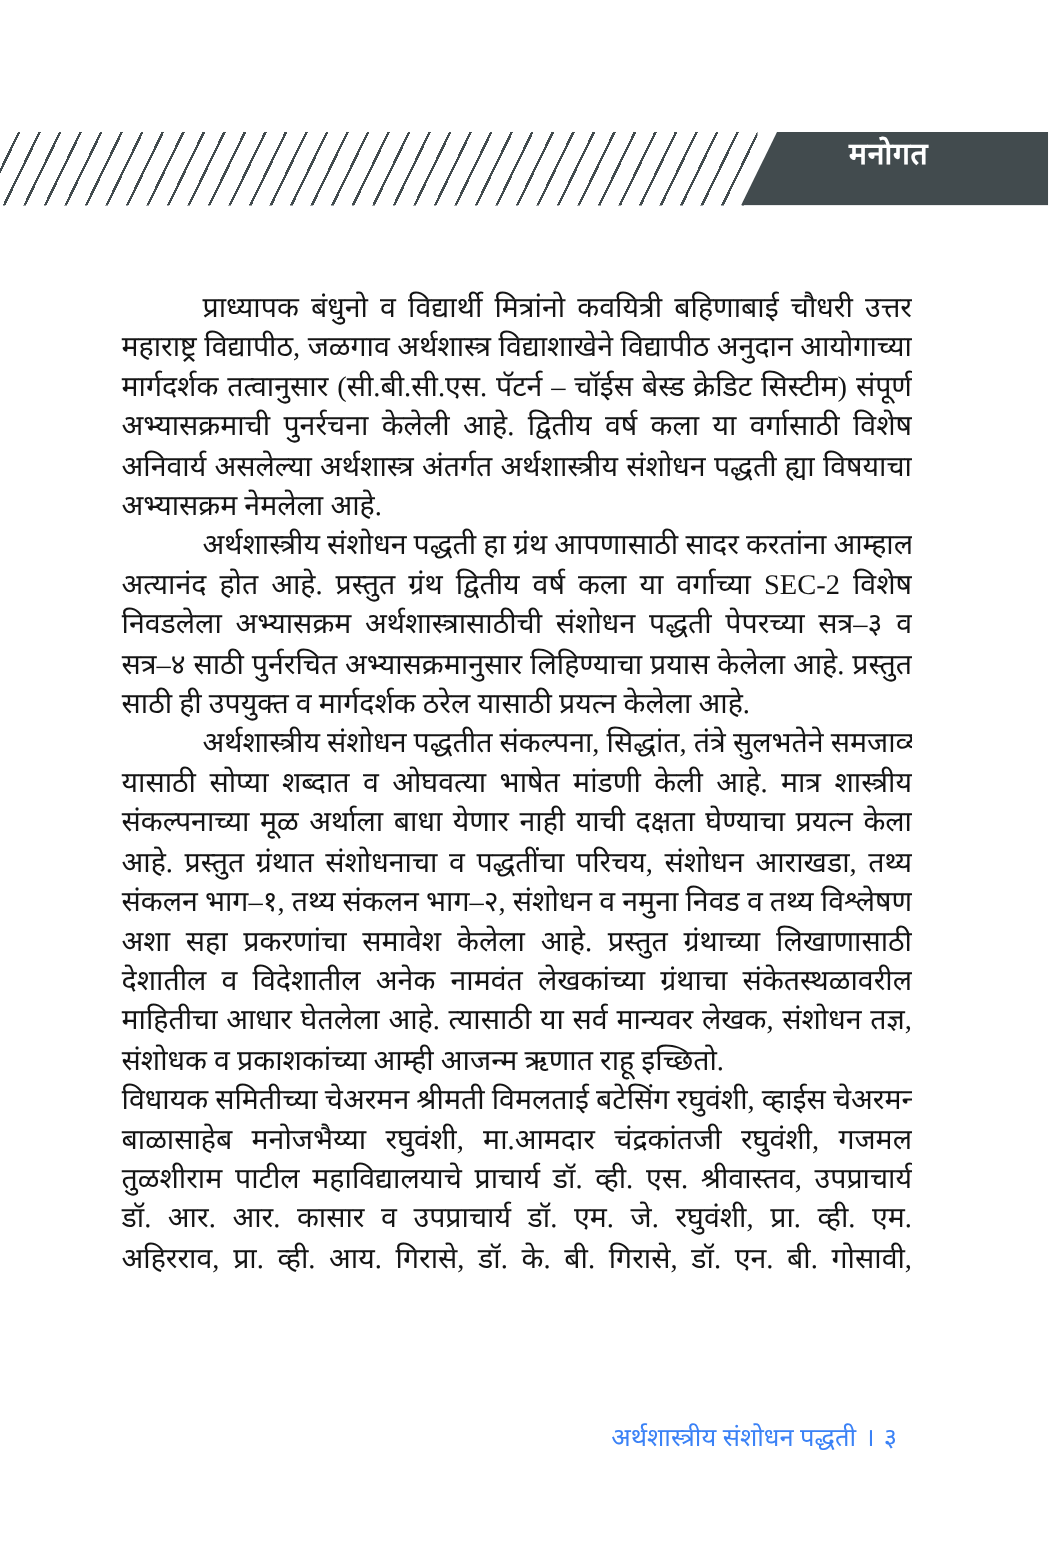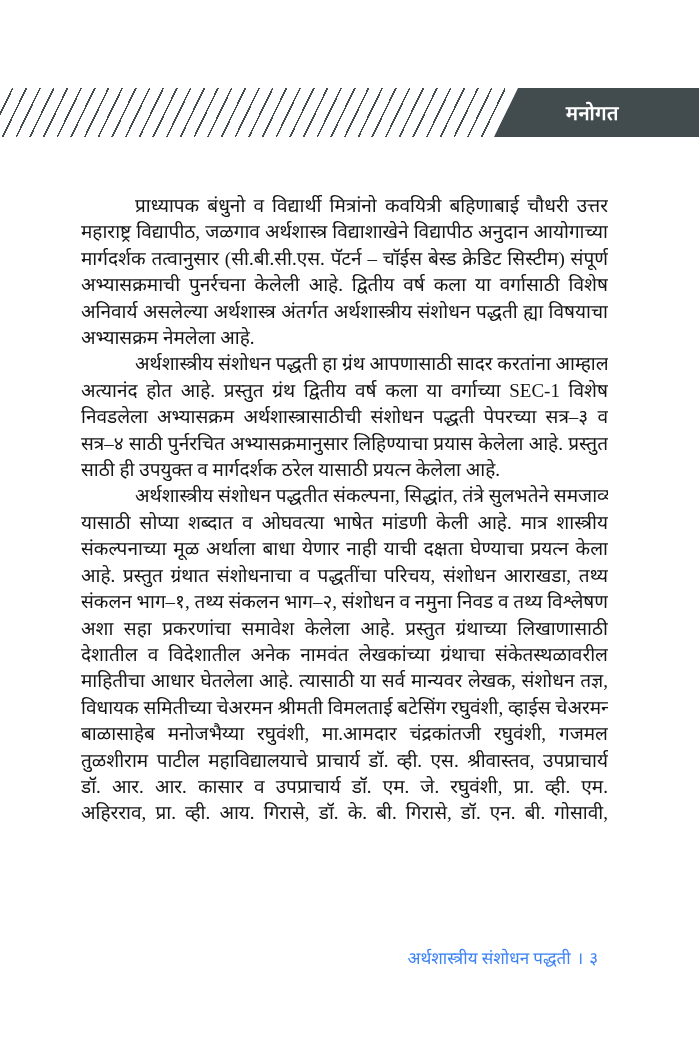--- a/index.html
+++ b/index.html
@@ -41,21 +41,20 @@
   }
   .header-box {
     position: absolute;
     top: 0;
     left: 494px;
     right: 0;
     height: 49px;
     background: #424b4e;
     clip-path: polygon(24px 0, 100% 0, 100% 100%, 0 100%);
     display: flex;
-    align-items: center;
     justify-content: center;
     padding-left: 14px;
     box-sizing: border-box;
   }
   .header-title {
     color: #ffffff;
     font-size: 20px;
     font-weight: bold;
     letter-spacing: 0.5px;
     padding-right: 22px;
@@ -109,34 +108,35 @@
       <div class="para">
         <div class="line first">प्राध्यापक बंधुनो व विद्यार्थी मित्रांनो कवयित्री बहिणाबाई चौधरी उत्तर</div>
         <div class="line">महाराष्ट्र विद्यापीठ, जळगाव अर्थशास्त्र विद्याशाखेने विद्यापीठ अनुदान आयोगाच्या</div>
         <div class="line">मार्गदर्शक तत्वानुसार (सी.बी.सी.एस. पॅटर्न – चॉईस बेस्ड क्रेडिट सिस्टीम) संपूर्ण</div>
         <div class="line">अभ्यासक्रमाची पुनर्रचना केलेली आहे. द्वितीय वर्ष कला या वर्गासाठी विशेष</div>
         <div class="line">अनिवार्य असलेल्या अर्थशास्त्र अंतर्गत अर्थशास्त्रीय संशोधन पद्धती ह्या विषयाचा</div>
         <div class="line last">अभ्यासक्रम नेमलेला आहे.</div>
       </div>
       <div class="para">
         <div class="line first">अर्थशास्त्रीय संशोधन पद्धती हा ग्रंथ आपणासाठी सादर करतांना आम्हाला</div>
-        <div class="line">अत्यानंद होत आहे. प्रस्तुत ग्रंथ द्वितीय वर्ष कला या वर्गाच्या SEC-1 विशेष</div>
+        <div class="line">अत्यानंद होत आहे. प्रस्तुत ग्रंथ द्वितीय वर्ष कला या वर्गाच्या SEC-2 विशेष</div>
         <div class="line">निवडलेला अभ्यासक्रम अर्थशास्त्रासाठीची संशोधन पद्धती पेपरच्या सत्र–३ व</div>
         <div class="line">सत्र–४ साठी पुर्नरचित अभ्यासक्रमानुसार लिहिण्याचा प्रयास केलेला आहे. प्रस्तुत</div>
         <div class="line last">साठी ही उपयुक्त व मार्गदर्शक ठरेल यासाठी प्रयत्न केलेला आहे.</div>
       </div>
       <div class="para">
         <div class="line first">अर्थशास्त्रीय संशोधन पद्धतीत संकल्पना, सिद्धांत, तंत्रे सुलभतेने समजाव्या</div>
         <div class="line">यासाठी सोप्या शब्दात व ओघवत्या भाषेत मांडणी केली आहे. मात्र शास्त्रीय</div>
         <div class="line">संकल्पनाच्या मूळ अर्थाला बाधा येणार नाही याची दक्षता घेण्याचा प्रयत्न केला</div>
         <div class="line">आहे. प्रस्तुत ग्रंथात संशोधनाचा व पद्धतींचा परिचय, संशोधन आराखडा, तथ्य</div>
         <div class="line">संकलन भाग–१, तथ्य संकलन भाग–२, संशोधन व नमुना निवड व तथ्य विश्लेषण</div>
         <div class="line">अशा सहा प्रकरणांचा समावेश केलेला आहे. प्रस्तुत ग्रंथाच्या लिखाणासाठी</div>
         <div class="line">देशातील व विदेशातील अनेक नामवंत लेखकांच्या ग्रंथाचा संकेतस्थळावरील</div>
         <div class="line">माहितीचा आधार घेतलेला आहे. त्यासाठी या सर्व मान्यवर लेखक, संशोधन तज्ञ,</div>
+        <div class="line last">संशोधक व प्रकाशकांच्या आम्ही आजन्म ऋणात राहू इच्छितो.</div>
       </div>
       <div class="para justify-last">
         <div class="line">विधायक समितीच्या चेअरमन श्रीमती विमलताई बटेसिंग रघुवंशी, व्हाईस चेअरमन</div>
         <div class="line">बाळासाहेब मनोजभैय्या रघुवंशी, मा.आमदार चंद्रकांतजी रघुवंशी, गजमल</div>
         <div class="line">तुळशीराम पाटील महाविद्यालयाचे प्राचार्य डॉ. व्ही. एस. श्रीवास्तव, उपप्राचार्य</div>
         <div class="line">डॉ. आर. आर. कासार व उपप्राचार्य डॉ. एम. जे. रघुवंशी, प्रा. व्ही. एम.</div>
         <div class="line">अहिरराव, प्रा. व्ही. आय. गिरासे, डॉ. के. बी. गिरासे, डॉ. एन. बी. गोसावी,</div>
       </div>
     </div>
 

